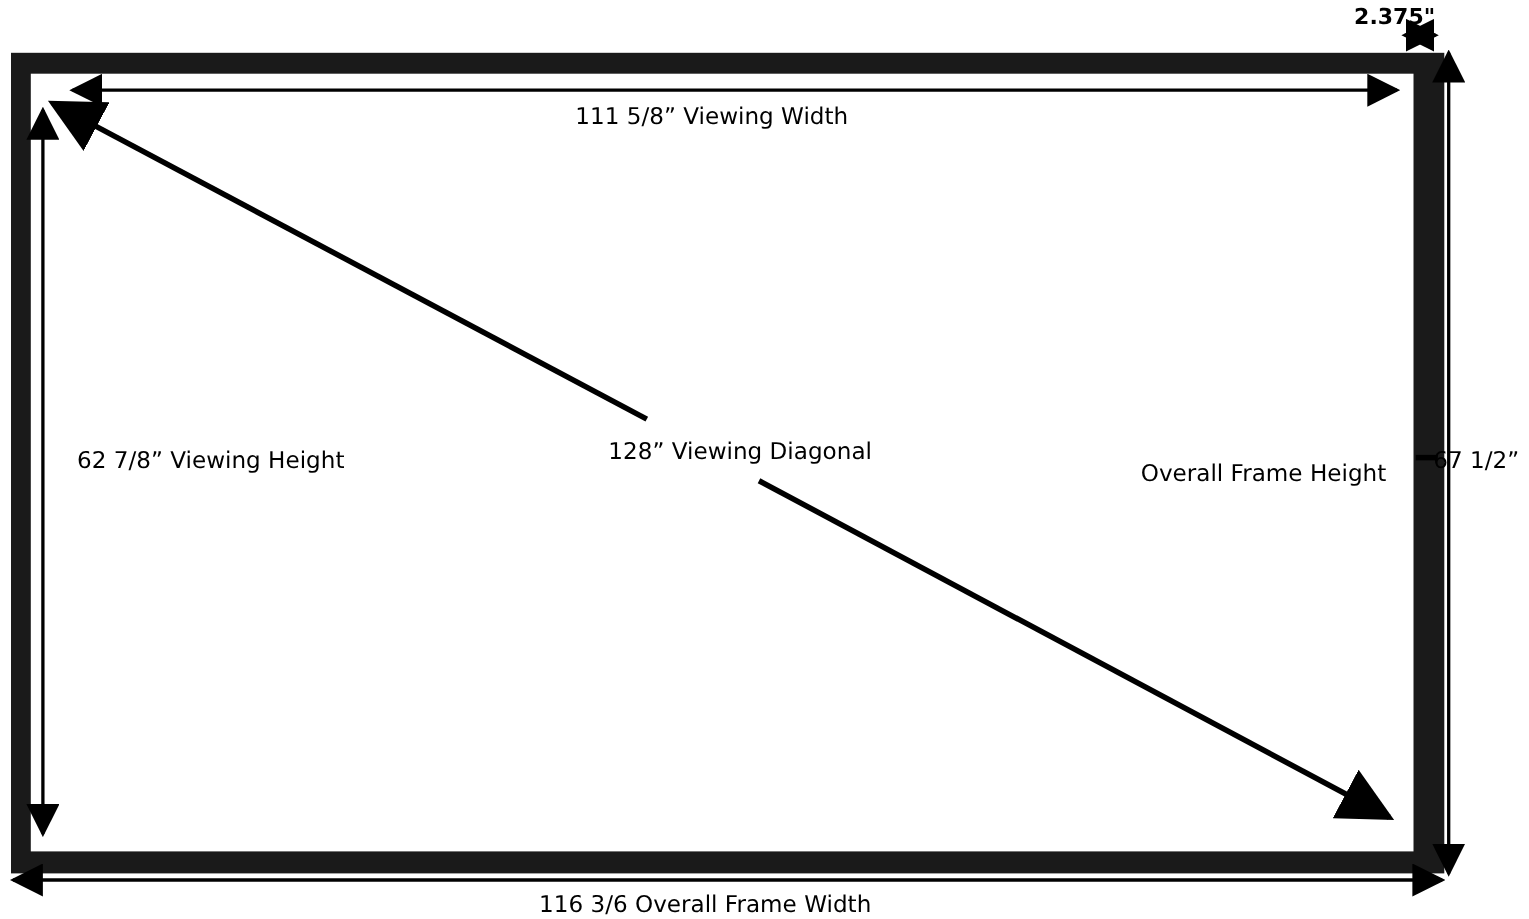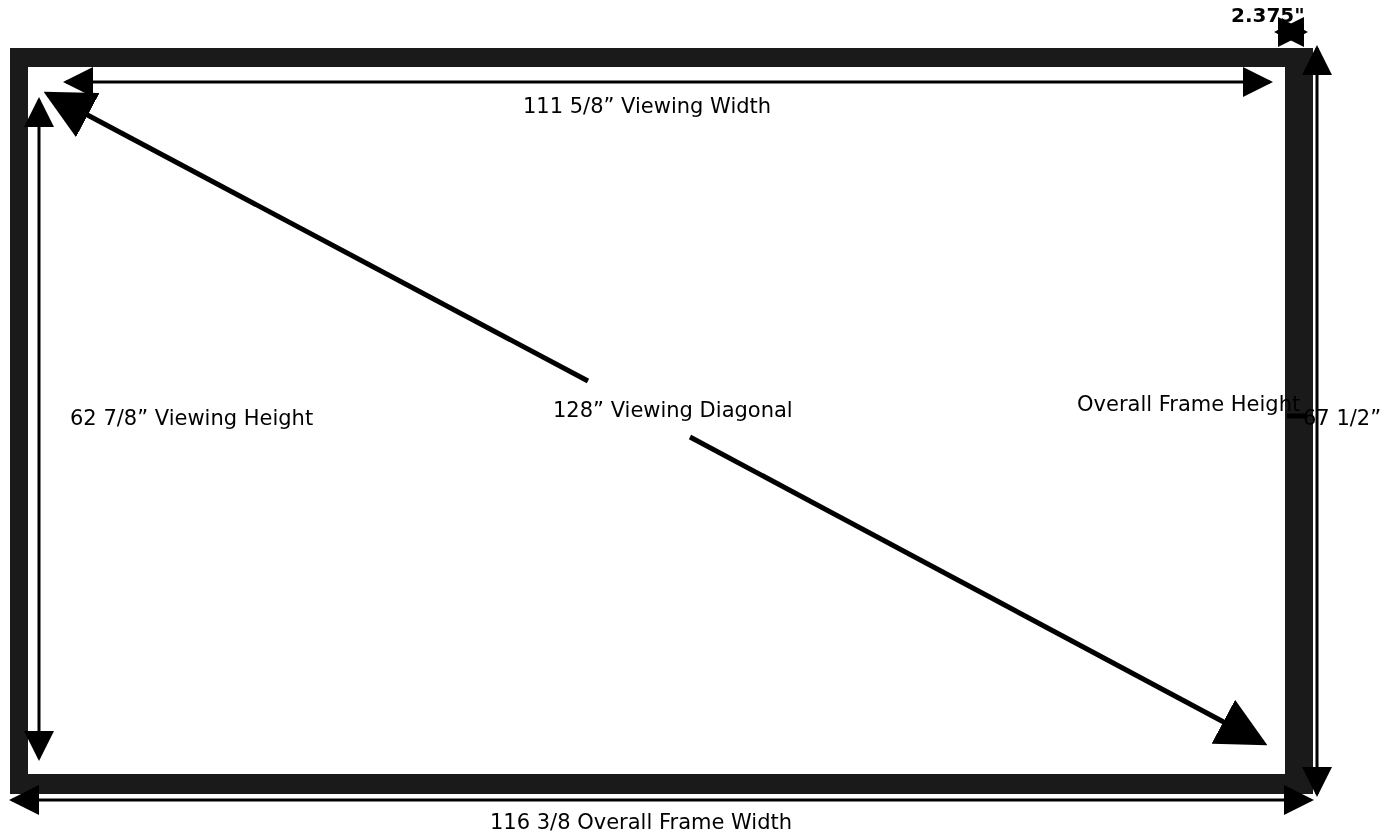--- a/index.html
+++ b/index.html
@@ -45,22 +45,21 @@
     left: 30px;
     top: 408px;
     margin-left: 40px;
   }
   .viewing-diagonal-label {
     left: 553px;
     top: 400px;
   }
   .overall-frame-height-label {
     left: 1037px;
-    top: 394px;
-    margin-left: 40px;
+    top: 420px;
   }
   .overall-frame-height-value {
     left: 1303px;
     top: 408px;
   }
   .overall-frame-width-label {
     left: 490px;
     top: 812px;
   }
   .bezel-label {
@@ -107,17 +106,17 @@
   <div class="lbl viewing-width-label">111 5/8” Viewing Width</div>
 
   <div class="lbl viewing-height-label">62 7/8” Viewing Height</div>
 
   <div class="lbl viewing-diagonal-label">128” Viewing Diagonal</div>
 
   <div class="lbl overall-frame-height-label">Overall Frame Height</div>
 
   <div class="lbl overall-frame-height-value">67 1/2”</div>
 
-  <div class="lbl overall-frame-width-label">116 3/8 Overall Frame Width</div>
+  <div class="lbl overall-frame-width-label">116 3/6 Overall Frame Width</div>
 
   <div class="lbl lbl-bold bezel-label">2.375"</div>
 
 </div>
 
 </body></html>

